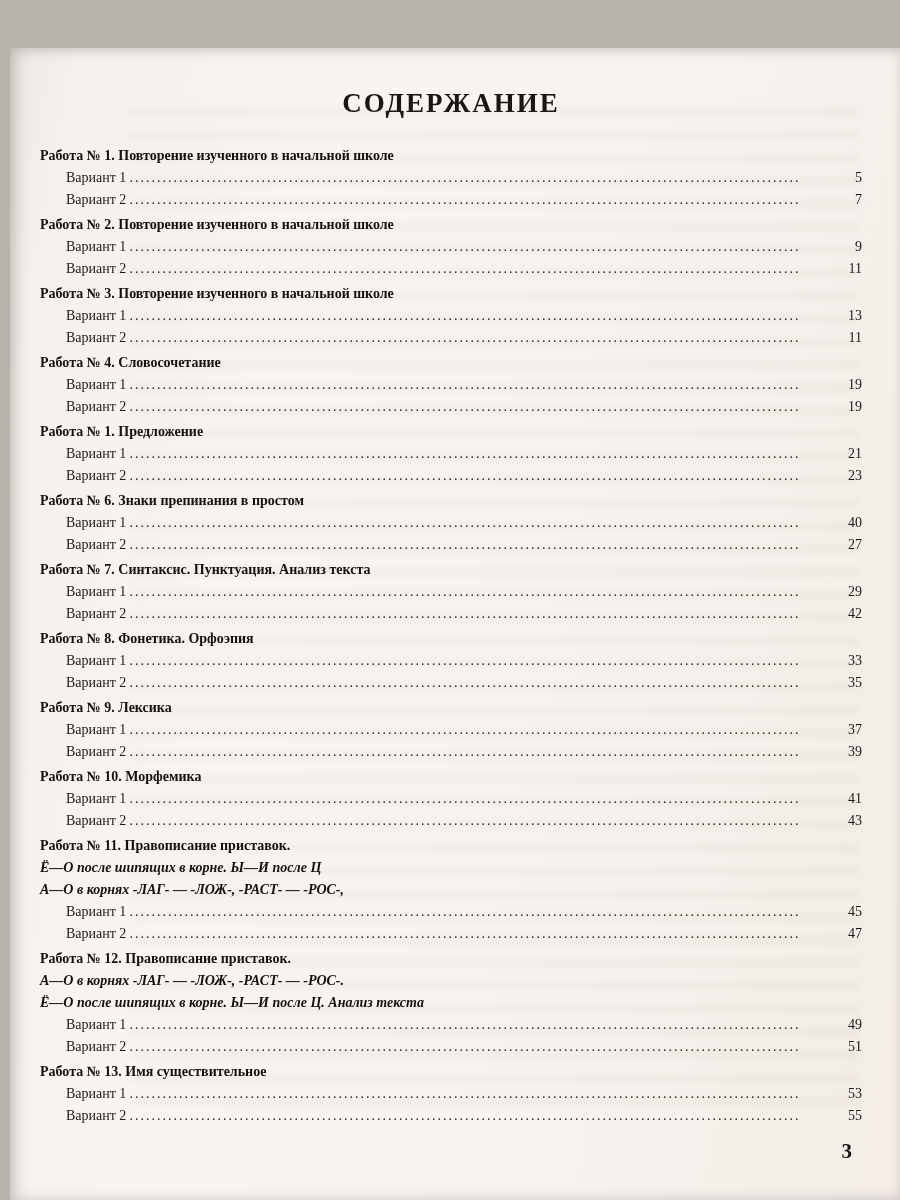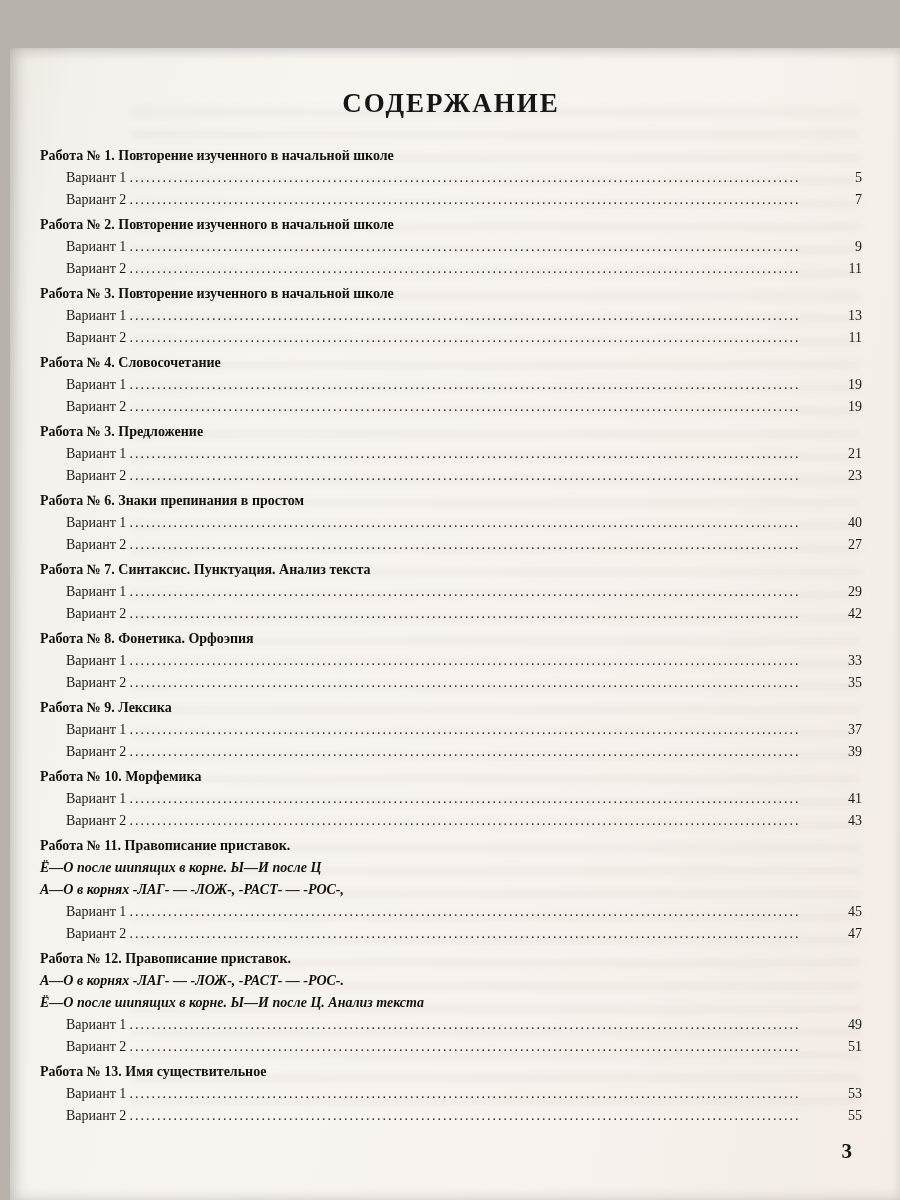--- a/index.html
+++ b/index.html
@@ -146,21 +146,21 @@
             <span class="dots"></span>
             <span class="variant-page">19</span>
           </div>
           <div class="variant-row">
             <span class="variant-label">Вариант 2</span>
             <span class="dots"></span>
             <span class="variant-page">19</span>
           </div>
         </div>
         <div class="entry">
-          <div class="entry-title">Работа № 3. Предложение</div>
+          <div class="entry-title">Работа № 1. Предложение</div>
           <div class="variant-row">
             <span class="variant-label">Вариант 1</span>
             <span class="dots"></span>
             <span class="variant-page">21</span>
           </div>
           <div class="variant-row">
             <span class="variant-label">Вариант 2</span>
             <span class="dots"></span>
             <span class="variant-page">23</span>
           </div>

